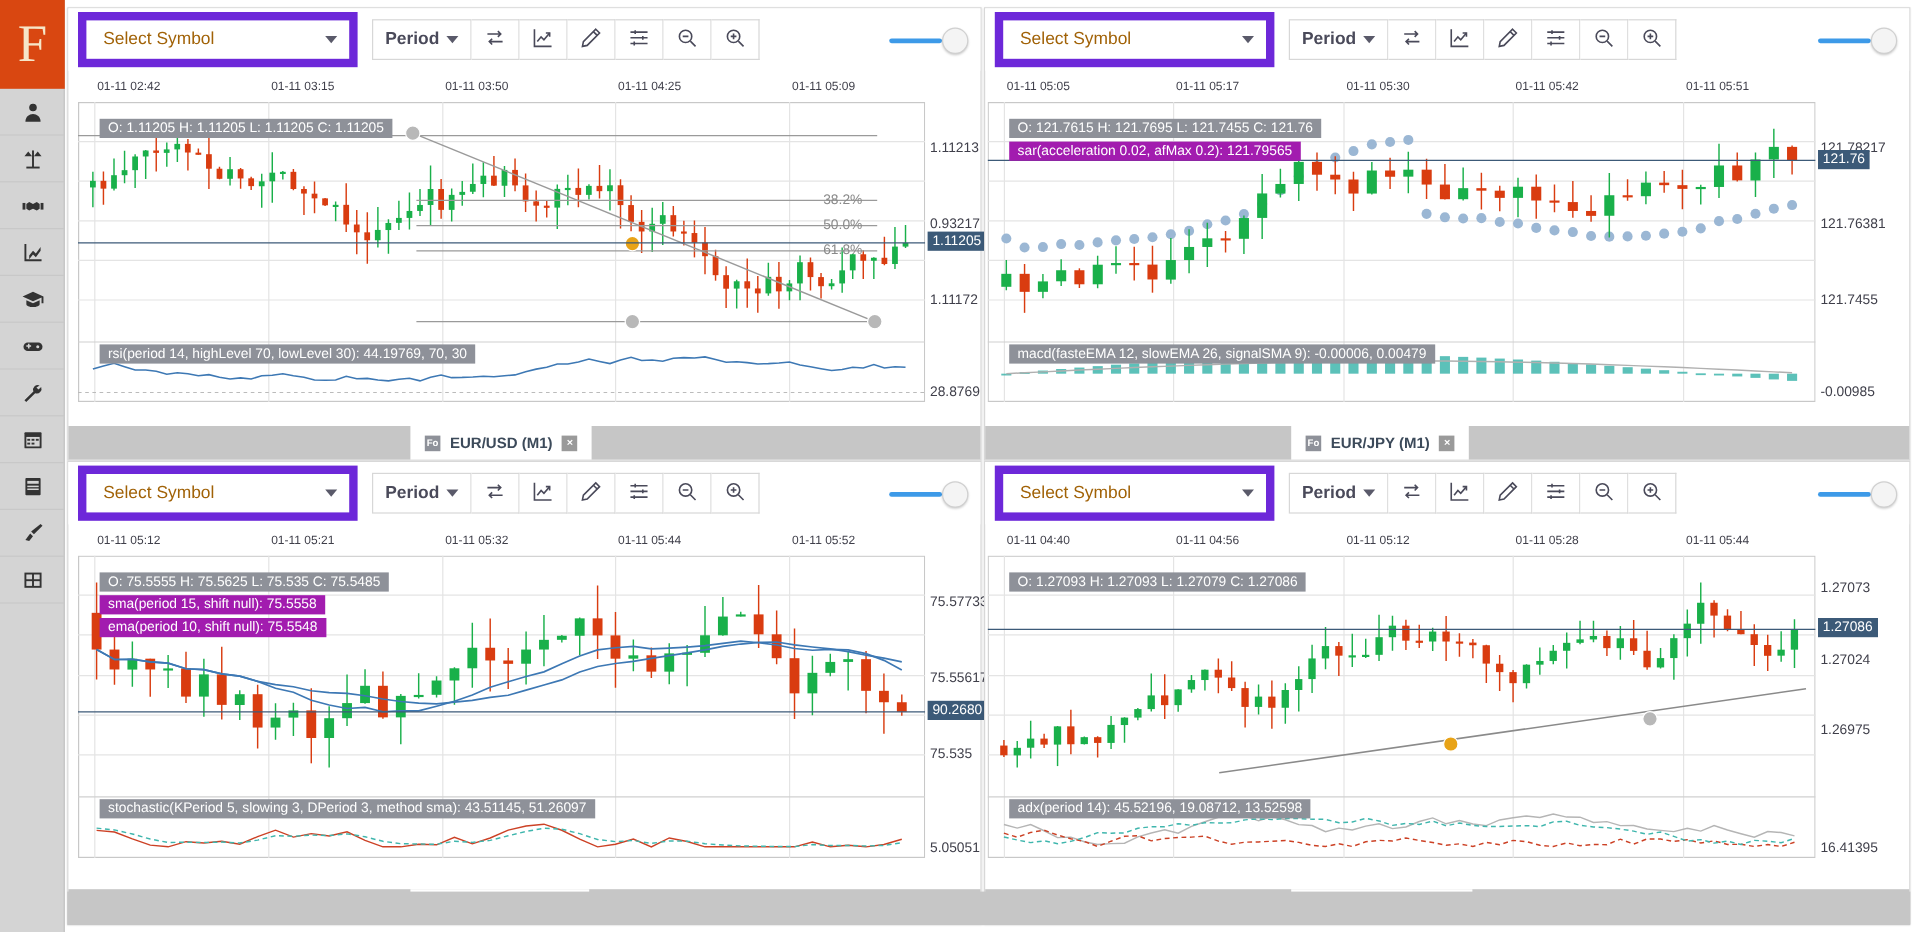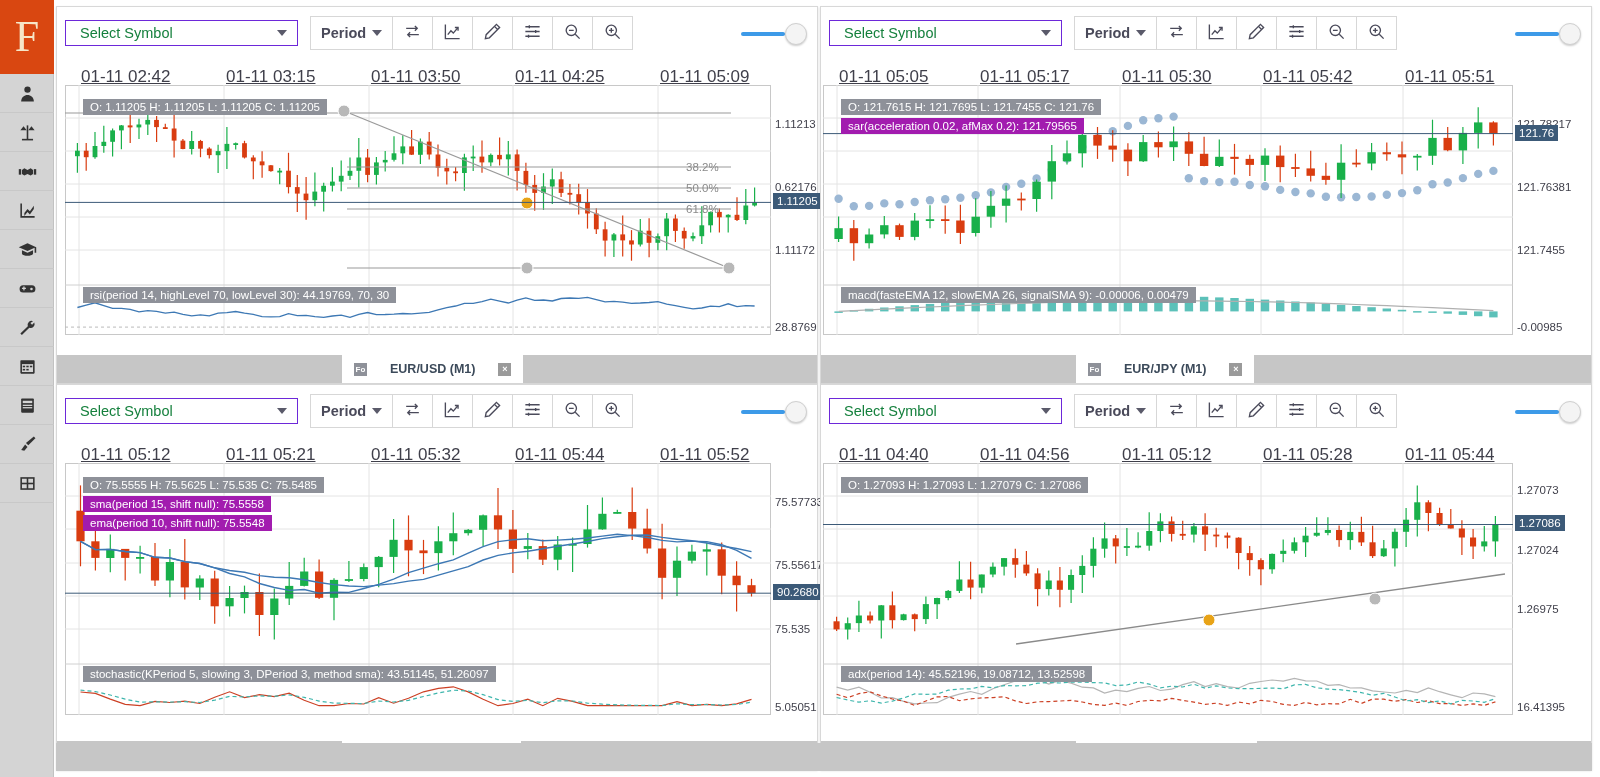--- a/index.html
+++ b/index.html
@@ -32,22 +32,22 @@
     position: absolute; background:#fff; border:1px solid #d8d8d8;
     box-shadow: 0 1px 2px rgba(0,0,0,.12);
   }
   #p1 { left: 56px;  top: 6px;   width: 762px; height: 378px; }
   #p2 { left: 820px; top: 6px;   width: 772px; height: 378px; }
   #p3 { left: 56px;  top: 384px; width: 762px; height: 386px; }
   #p4 { left: 820px; top: 384px; width: 772px; height: 386px; }
 
   .toolbar { position:relative; height: 52px; display:flex; align-items:center; padding: 0 8px; background:#fff; }
   .sym-select {
-    width: 233px; height: 26px; border:1px solid #6d28d9; background:#fff;
-    display:flex; align-items:center; padding: 0 10px 0 14px; color:#15803d; font-size:14.5px;
+    width: 233px; height: 46px; border:7px solid #6d28d9; background:#fff;
+    display:flex; align-items:center; padding: 0 10px 0 14px; color:#a16207; font-size:14.5px;
   }
   .sym-select .lab { flex:1; }
   .caret { width:0;height:0;border-left:5px solid transparent;border-right:5px solid transparent;border-top:6px solid #5a5a6a; }
   .tb-btn {
     height: 34px; min-width: 34px; border:1px solid #d7d7d7; border-left:none;
     display:flex; align-items:center; justify-content:center; gap:6px;
     background:#fff; color:#4a4a5a; font-size:14.5px; padding: 0 10px;
   }
   .tb-btn.first { border-left:1px solid #d7d7d7; margin-left: 12px; }
   .tb-btn svg { width:19px; height:19px; stroke:#4a4a5a; fill:none; stroke-width:1.7; }
@@ -55,35 +55,35 @@
 
   .toggle { position:absolute; right: 10px; top: 16px; width: 66px; height: 22px; }
   .toggle .track { position:absolute; left:0; top:9px; width:44px; height:4px; background:#3d9ae8; border-radius:2px; }
   .toggle .knob { position:absolute; right:0; top:0; width:22px; height:22px; border-radius:50%;
                   background:#f4f4f4; border:1px solid #d0d0d0; box-shadow:0 1px 2px rgba(0,0,0,.2); }
 
   
   .chartwrap { position:relative; }
   .chartwrap svg.cv { display:block; }
 
-  .timelab { position:absolute; font-size:17px; color:#3f3f4a; white-space:nowrap;text-decoration:underline; }
+  .timelab { position:absolute; font-size:10px; color:#3f3f4a; white-space:nowrap; }
   .pricelab { position:absolute; font-size:11.5px; color:#3f3f4a; white-space:nowrap; }
   .pricelab.hl { background:#3c5a78; color:#fff; padding:2px 4px; }
 
   .infobox {
     position:absolute; font-size:11.5px; color:#fff; padding:2px 7px; white-space:nowrap;
     background:#8e9199;
   }
   .infobox.blue { background:#a21caf; }
   .fib { position:absolute; font-size:11.5px; color:#8a8a8a; }
 
   
   .tabbar { position:absolute; left:0; right:0; bottom:0; height:28px; background:#c6c6c6; }
   .tab {
-    position:absolute; height:28px; background:#fff; display:flex; align-items:center; gap:23px;
+    position:absolute; height:28px; background:#fff; display:flex; align-items:center; gap:8px;
     padding: 0 12px; font-size:12.5px; color:#3c4a5a; font-weight:bold;
   }
   .tabicon { width:13px;height:13px;background:#8e9199;color:#fff;font-size:8px;
              display:flex;align-items:center;justify-content:center; font-weight:bold; }
   .tabclose { width:13px;height:13px;background:#9a9a9a;color:#fff;font-size:9px;
               display:flex;align-items:center;justify-content:center; }
   #bottombar { position:absolute; left:56px; right:8px; bottom:6px; height:28px; background:#c6c6c6; }
 </style>
 </head>
 <body>
@@ -411,21 +411,21 @@
             <path d="M12.4 222.5L21.2 220.1L30.0 217.8L38.8 220.6L47.6 223.3L56.4 223.4L65.2 224.4L74.0 226.8L82.8 225.6L91.6 226.4L100.3 228.1L109.1 227.2L117.9 229.4L126.7 230.9L135.5 229.9L144.3 230.8L153.1 228.1L161.9 227.7L170.7 226.5L179.5 228.2L188.3 229.4L197.1 231.7L205.9 231.8L214.7 231.6L223.5 228.6L232.3 230.7L241.1 230.3L249.9 231.6L258.7 232.4L267.4 231.0L276.2 230.2L285.0 232.4L293.8 229.4L302.6 227.5L311.4 229.7L320.2 229.5L329.0 229.1L337.8 228.5L346.6 228.9L355.4 228.1L364.2 227.4L373.0 224.8L381.8 222.6L390.6 221.0L399.4 218.3L408.2 218.4L417.0 216.6L425.8 214.2L434.6 216.2L443.3 218.0L452.1 215.1L460.9 212.8L469.7 215.4L478.5 215.0L487.3 216.0L496.1 213.5L504.9 213.0L513.7 213.4L522.5 212.4L531.3 214.6L540.1 216.8L548.9 216.4L557.7 217.2L566.5 218.3L575.3 218.0L584.1 217.5L592.9 216.7L601.7 219.2L610.4 220.7L619.2 222.3L628.0 223.8L636.8 223.0L645.6 221.1L654.4 221.7L663.2 218.8L672.0 221.6L680.8 220.6L689.6 221.0" fill="none" stroke="#3d78b4" stroke-width="1.3"></path>
             <line x1="0" y1="242.1" x2="706" y2="242.1" stroke="#bbb" stroke-dasharray="3 3"></line>
           </svg>
         </div>
       <div class="timelab" style="left:24px;top:60px">01-11 02:42</div>
         <div class="timelab" style="left:169px;top:60px">01-11 03:15</div>
         <div class="timelab" style="left:314px;top:60px">01-11 03:50</div>
         <div class="timelab" style="left:458px;top:60px">01-11 04:25</div>
         <div class="timelab" style="left:603px;top:60px">01-11 05:09</div>
         <div class="pricelab" style="left:718px;top:110.6px">1.11213</div>
-        <div class="pricelab" style="left:718px;top:173.96px">0.62176</div>
+        <div class="pricelab" style="left:718px;top:173.96px">0.93217</div>
         <div class="pricelab" style="left:718px;top:237.32px">1.11172</div>
         <div class="pricelab hl" style="left:716px;top:186.41948307369628px">1.11205</div>
         <div class="pricelab" style="left:718px;top:314px">28.8769</div>
         <div class="infobox" style="left:26px;top:92px">O: 1.11205 H: 1.11205 L: 1.11205 C: 1.11205</div>
         <div class="infobox" style="left:26px;top:280px">rsi(period 14, highLevel 70, lowLevel 30): 44.19769, 70, 30</div>
         <div class="fib" style="left:629px;top:154px">38.2%</div>
         <div class="fib" style="left:629px;top:175px">50.0%</div>
         <div class="fib" style="left:629px;top:196px">61.8%</div>
         <div class="tabbar">
       <div class="tab" style="left:285px">

